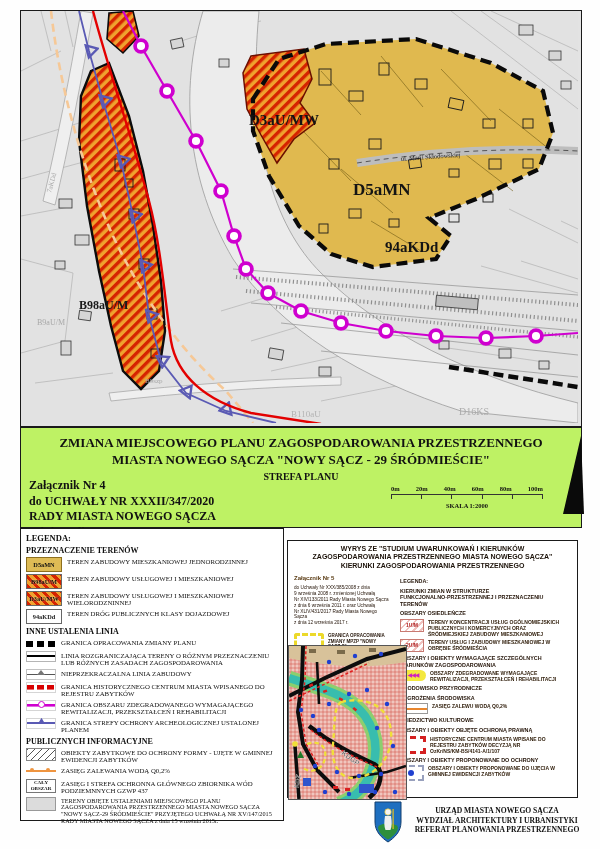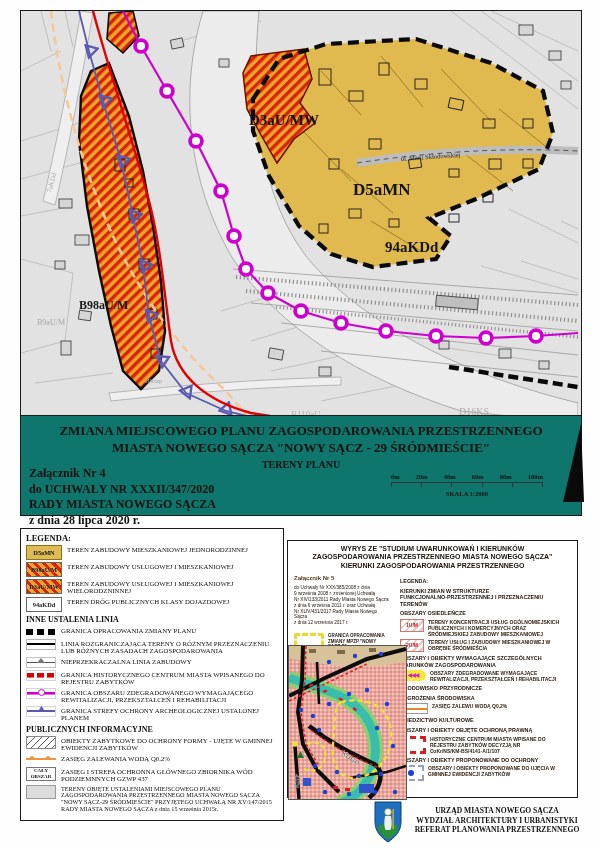--- a/index.html
+++ b/index.html
@@ -3,21 +3,21 @@
 <meta charset="utf-8">
 <style>
   html,body{margin:0;padding:0;}
   body{width:600px;height:849px;position:relative;background:#fefefe;
        font-family:"Liberation Serif",serif;color:#111;overflow:hidden;}
   .abs{position:absolute;}
   .pre{white-space:pre-line;}
 
   
   .map-frame{left:20px;top:10px;width:560px;height:415px;border:1.6px solid #1a1a1a;background:#e3e3e3;}
-  .title-box{left:20px;top:415px;width:560px;height:99px;border:1.6px solid #1a1a1a;background:#0f766e;}
+  .title-box{left:20px;top:427px;width:560px;height:99px;border:1.6px solid #1a1a1a;background:#bef264;}
   .legend-box{left:20px;top:528px;width:264px;height:293px;border:1.6px solid #1a1a1a;background:#fff;padding:4px 5px;box-sizing:border-box;}
   .studium-box{left:287px;top:540px;width:291px;height:258px;border:1.2px solid #1a1a1a;background:#fff;box-sizing:border-box;}
 
   
   .t1{left:0;right:0;top:7px;text-align:center;font-size:13px;font-weight:bold;}
   .t2{left:0;right:0;top:24px;text-align:center;font-size:13px;font-weight:bold;}
   .t3{left:0;right:0;top:43px;text-align:center;font-size:10px;font-weight:600;}
   .attach{left:8px;top:50px;font-size:12px;line-height:1.3;font-weight:600;}
   .scalebar{left:370px;top:57px;width:152px;}
   .scalebar .ticks{display:flex;justify-content:space-between;font-size:6.5px;font-weight:600;}
@@ -202,21 +202,21 @@
     <text x="124" y="372" font-size="7" fill="#a8a8a8">B9szp</text>
     <text x="30" y="182" font-size="7" fill="#ababab" transform="rotate(-74 30 182)">7aKDd</text>
     <text x="380" y="150" font-size="6.5" fill="#222" transform="rotate(-4 380 150)">ul. Marii Skłodowskiej</text>
   </g>
 </svg>
 </div>
 
 <div class="abs title-box">
   <div class="abs t1">ZMIANA MIEJSCOWEGO PLANU  ZAGOSPODAROWANIA PRZESTRZENNEGO</div>
   <div class="abs t2">MIASTA NOWEGO SĄCZA "NOWY SĄCZ - 29 ŚRÓDMIEŚCIE"</div>
-  <div class="abs t3">TERENY PLANU</div>
+  <div class="abs t3">STREFA PLANU</div>
   <div class="abs attach pre">Załącznik Nr 4
 do UCHWAŁY NR XXXII/347/2020
 RADY MIASTA NOWEGO SĄCZA
 z dnia 28 lipca 2020 r.</div>
   <div class="abs scalebar">
     <div class="ticks">
       <span>0m</span>
       <span>20m</span>
       <span>40m</span>
       <span>60m</span>
@@ -233,20 +233,21 @@
       </div>
     <div class="sk">SKALA 1:2000</div>
   </div>
   <svg class="abs north" width="24" height="82">
     <polygon points="20,2 23,80 2,80" fill="#0a0a0a"></polygon>
   </svg>
 </div>
 
 <div class="abs legend-box">
   <div class="lh0">LEGENDA:</div>
+  <div class="lh">PRZEZNACZENIE TERENÓW</div>
 
   <div class="lr">
     <span class="z z-tan">D5aMN</span>
     <span class="lt">TEREN ZABUDOWY MIESZKANIOWEJ JEDNORODZINNEJ</span>
   </div>
   <div class="lr">
     <span class="z z-hatch">B98aU/M</span>
     <span class="lt">TEREN ZABUDOWY USŁUGOWEJ I MIESZKANIOWEJ</span>
   </div>
   <div class="lr">

